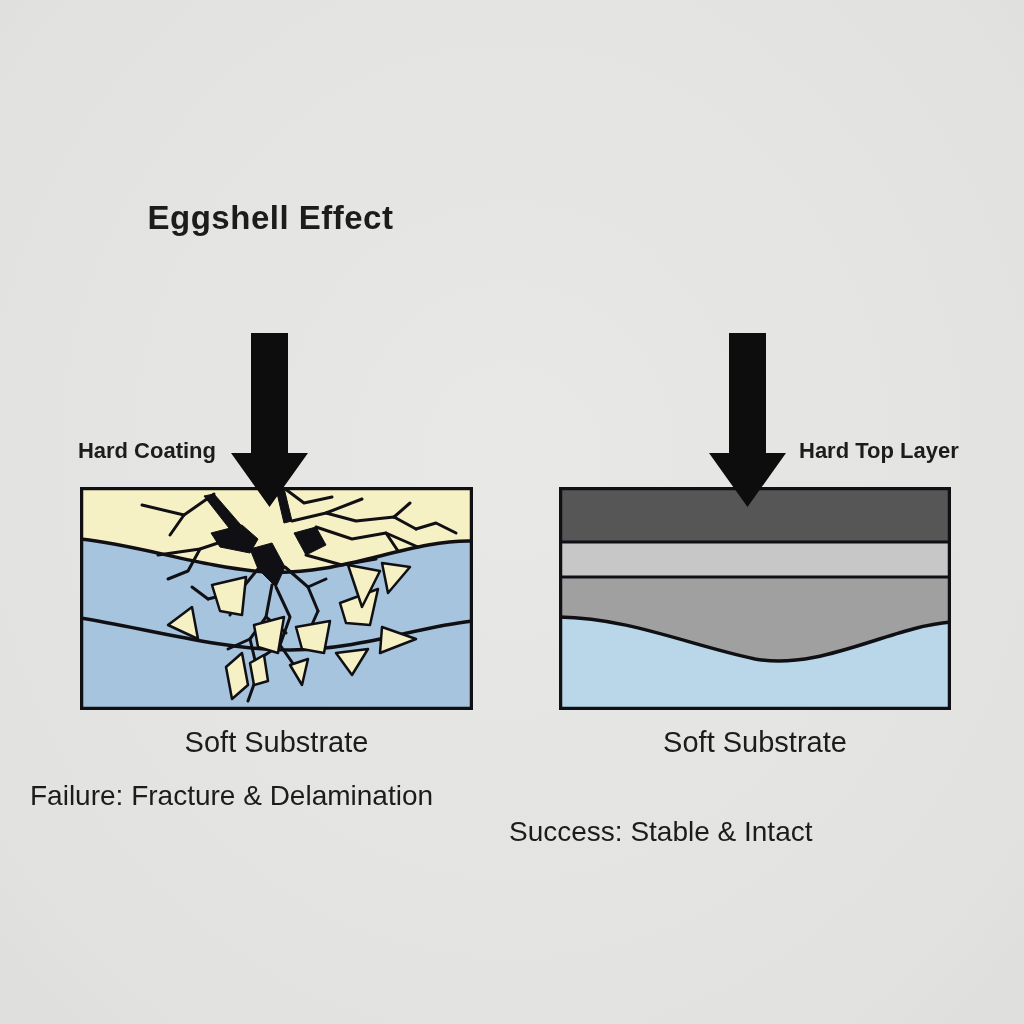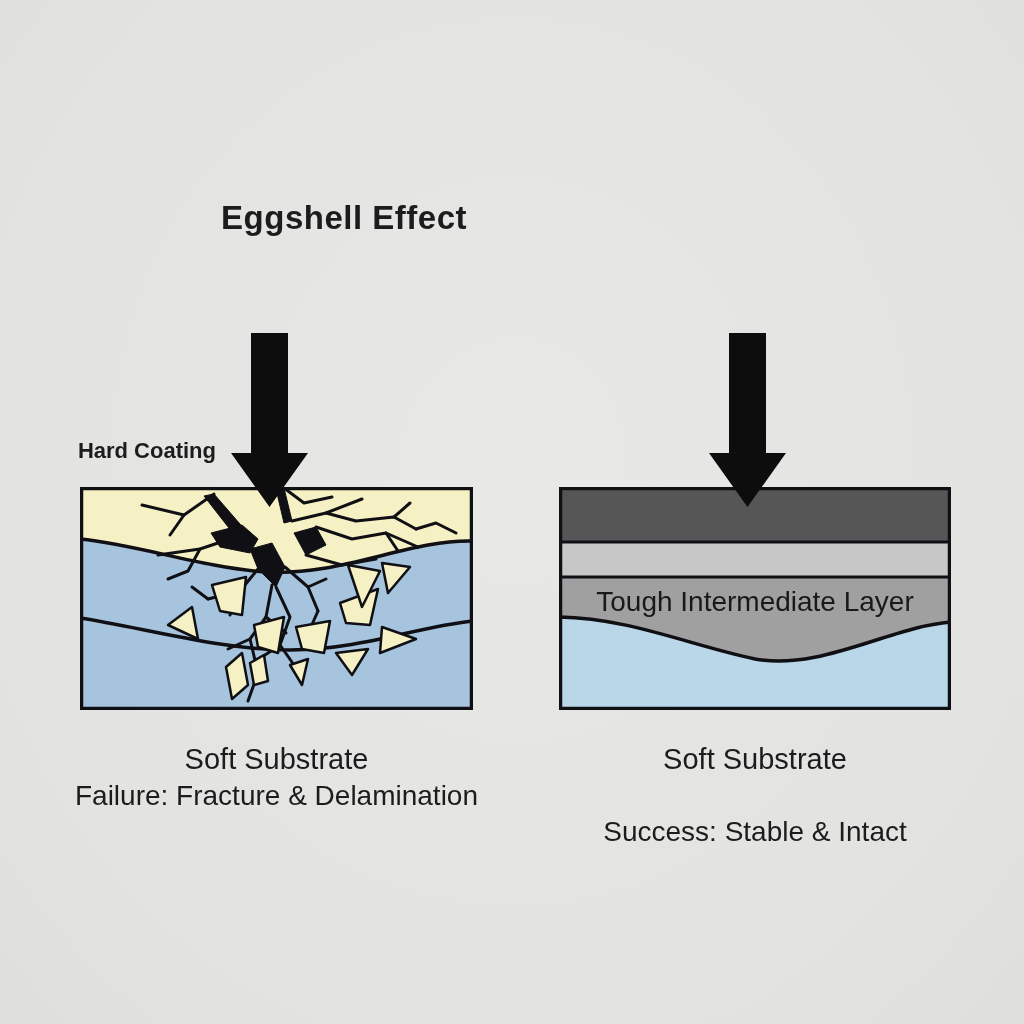--- a/index.html
+++ b/index.html
@@ -22,30 +22,30 @@
     color:var(--text);
     overflow:hidden;
   }
   .canvas{
     position:relative;width:1024px;height:1024px;
     background:radial-gradient(ellipse at 50% 45%, #e8e8e6 0%, #e2e2e0 80%, #dededc 100%);
   }
   .abs{position:absolute;}
   .panel-title{
     font-size:33px;font-weight:700;letter-spacing:0.5px;
-    text-align:right;white-space:nowrap;
+    text-align:center;white-space:nowrap;
   }
   .side-label{
     font-size:22px;font-weight:700;white-space:nowrap;
   }
   .caption{
-    font-size:29px;font-weight:400;text-align:center;white-space:nowrap;margin-top:17px;
+    font-size:29px;font-weight:400;text-align:center;white-space:nowrap;
   }
   .result{
-    font-size:28px;font-weight:400;text-align:center;white-space:nowrap;
+    font-size:28px;font-weight:400;text-align:left;white-space:nowrap;
   }
   .interlayer-text{
     font-size:28px;font-weight:400;text-align:center;white-space:nowrap;
     color:#19191c;
   }
   svg .stroke{stroke:var(--line-black);fill:none;}
   svg .border{stroke:var(--line-black);stroke-width:3.5;fill:none;}
   svg .yellow{fill:var(--hard-coating-yellow);}
   svg .blueL{fill:var(--substrate-blue-left);}
   svg .blueR{fill:var(--substrate-blue-right);}
@@ -58,20 +58,21 @@
   svg .arrow{fill:var(--arrow-black);}
 </style>
 </head>
 <body>
 
 <div class="canvas">
 
   <div class="abs panel-title" style="left:74px;top:199px;width:393px;">Eggshell Effect</div>
 
   <div class="abs side-label" style="left:0px;top:438px;width:216px;text-align:right;">Hard Coating</div>
+  <div class="abs side-label" style="left:799px;top:438px;">Hard Top Layer</div>
 
   <svg class="abs" style="left:80px;top:487px;" width="393" height="223" viewBox="0 0 393 223">
     <g>
       <rect class="yellow" x="0" y="0" width="393" height="223"></rect>
     </g>
     <g>
       <path class="blueL" d="M0,52 C60,58 120,80 185,85 C260,90 330,52 393,54 L393,223 L0,223 Z"></path>
       <path class="stroke" style="stroke-width:3.5" d="M0,52 C60,58 120,80 185,85 C260,90 330,52 393,54"></path>
       <path class="stroke" style="stroke-width:3.5" d="M0,131 C60,140 140,163 210,163 C285,162 335,140 393,134"></path>
     </g>
@@ -136,21 +137,20 @@
     </g>
     <g>
       <path class="blueR" d="M0,130 C70,131 130,158 196,172 C262,184 330,140 392,135 L392,223 L0,223 Z"></path>
       <path class="stroke" style="stroke-width:3.5" d="M0,130 C70,131 130,158 196,172 C262,184 330,140 392,135"></path>
     </g>
     <line class="stroke" style="stroke-width:3" x1="0" y1="55" x2="392" y2="55"></line>
     <line class="stroke" style="stroke-width:3" x1="0" y1="90" x2="392" y2="90"></line>
     <rect class="border" x="1.5" y="1.5" width="389" height="220"></rect>
   </svg>
 
-  <div class="abs interlayer-text" style="left:559px;top:586px;width:392px;">Tough Intermediate Layer</div>
 
   <svg class="abs" style="left:231px;top:333px;" width="77" height="174" viewBox="0 0 77 174">
     <polygon class="arrow" points="20,0 57,0 57,120 77,120 38.5,174 0,120 20,120"></polygon>
   </svg>
   <svg class="abs" style="left:709px;top:333px;" width="77" height="174" viewBox="0 0 77 174">
     <polygon class="arrow" points="20,0 57,0 57,120 77,120 38.5,174 0,120 20,120"></polygon>
   </svg>
 
   <div class="abs caption" style="left:80px;top:726px;width:393px;">Soft Substrate</div>
   <div class="abs caption" style="left:559px;top:726px;width:392px;">Soft Substrate</div>

